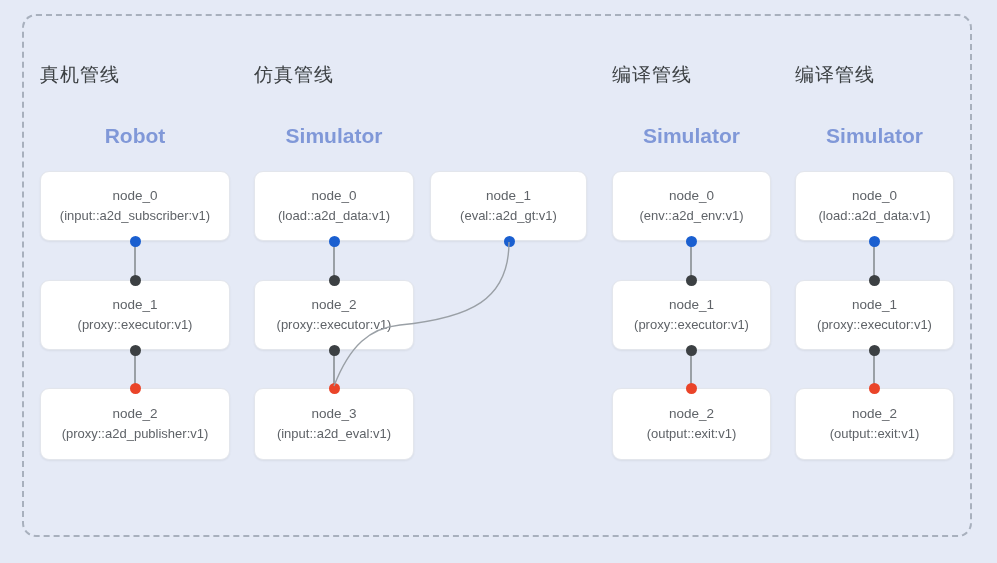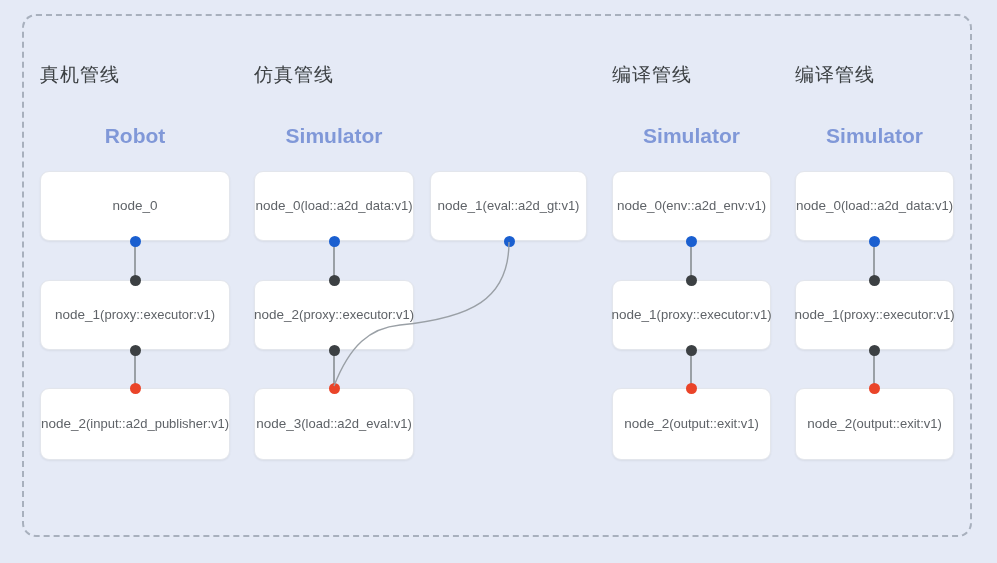--- a/index.html
+++ b/index.html
@@ -35,21 +35,21 @@
     font-size:21px;color:#8098d8;font-weight:bold;
   }
 
   .card{
     position:absolute;
     background:#ffffff;
     border:1px solid #e3e6ec;
     border-radius:9px;
     box-shadow:0 1px 2px rgba(60,64,67,.08);
     box-sizing:border-box;
-    display:flex;
+    display:flex;flex-direction:column;
     align-items:center;justify-content:center;
   }
   .card .nname{font-size:13.5px;color:#5f6368;line-height:20px;}
   .card .nkind{font-size:13px;color:#5f6368;line-height:20px;}
 
   .port{
     position:absolute;width:11px;height:11px;border-radius:50%;
     margin-left:-5.5px;margin-top:-5.5px;
   }
   .port.blue{background:#1a5fd0;}
@@ -67,28 +67,29 @@
 <div id="stage">
   <div class="panel-bg"></div>
   <div class="dashed-frame"></div>
 
   <div class="col" style="left:40px;width:190px;">
     <div class="title-cn">真机管线</div>
     <div class="title-en">Robot</div>
 
     <div class="card" style="left:0;top:171px;width:190px;height:70px;">
       <div class="nname">node_0</div>
+      <div class="nkind">(input::a2d_subscriber:v1)</div>
     </div>
     <div class="card" style="left:0;top:280px;width:190px;height:70px;">
       <div class="nname">node_1</div>
       <div class="nkind">(proxy::executor:v1)</div>
     </div>
     <div class="card" style="left:0;top:388px;width:190px;height:72px;">
       <div class="nname">node_2</div>
-      <div class="nkind">(input::a2d_publisher:v1)</div>
+      <div class="nkind">(proxy::a2d_publisher:v1)</div>
     </div>
 
     <div class="edge" style="left:95px;top:241px;height:39px;"></div>
     <div class="edge" style="left:95px;top:350px;height:38px;"></div>
 
     <div class="port blue" style="left:95px;top:241px;"></div>
     <div class="port black" style="left:95px;top:280px;"></div>
     <div class="port black" style="left:95px;top:350px;"></div>
     <div class="port red" style="left:95px;top:388px;"></div>
   </div>
@@ -104,21 +105,21 @@
     <div class="card" style="left:176px;top:171px;width:157px;height:70px;">
       <div class="nname">node_1</div>
       <div class="nkind">(eval::a2d_gt:v1)</div>
     </div>
     <div class="card" style="left:0;top:280px;width:160px;height:70px;">
       <div class="nname">node_2</div>
       <div class="nkind">(proxy::executor:v1)</div>
     </div>
     <div class="card" style="left:0;top:388px;width:160px;height:72px;">
       <div class="nname">node_3</div>
-      <div class="nkind">(load::a2d_eval:v1)</div>
+      <div class="nkind">(input::a2d_eval:v1)</div>
     </div>
 
     <div class="edge" style="left:80px;top:241px;height:39px;"></div>
     <div class="edge" style="left:80px;top:350px;height:38px;"></div>
 
     <div class="port blue" style="left:80px;top:241px;"></div>
     <div class="port blue" style="left:255px;top:241px;"></div>
     <div class="port black" style="left:80px;top:280px;"></div>
     <div class="port black" style="left:80px;top:350px;"></div>
     <div class="port red" style="left:80px;top:388px;"></div>

